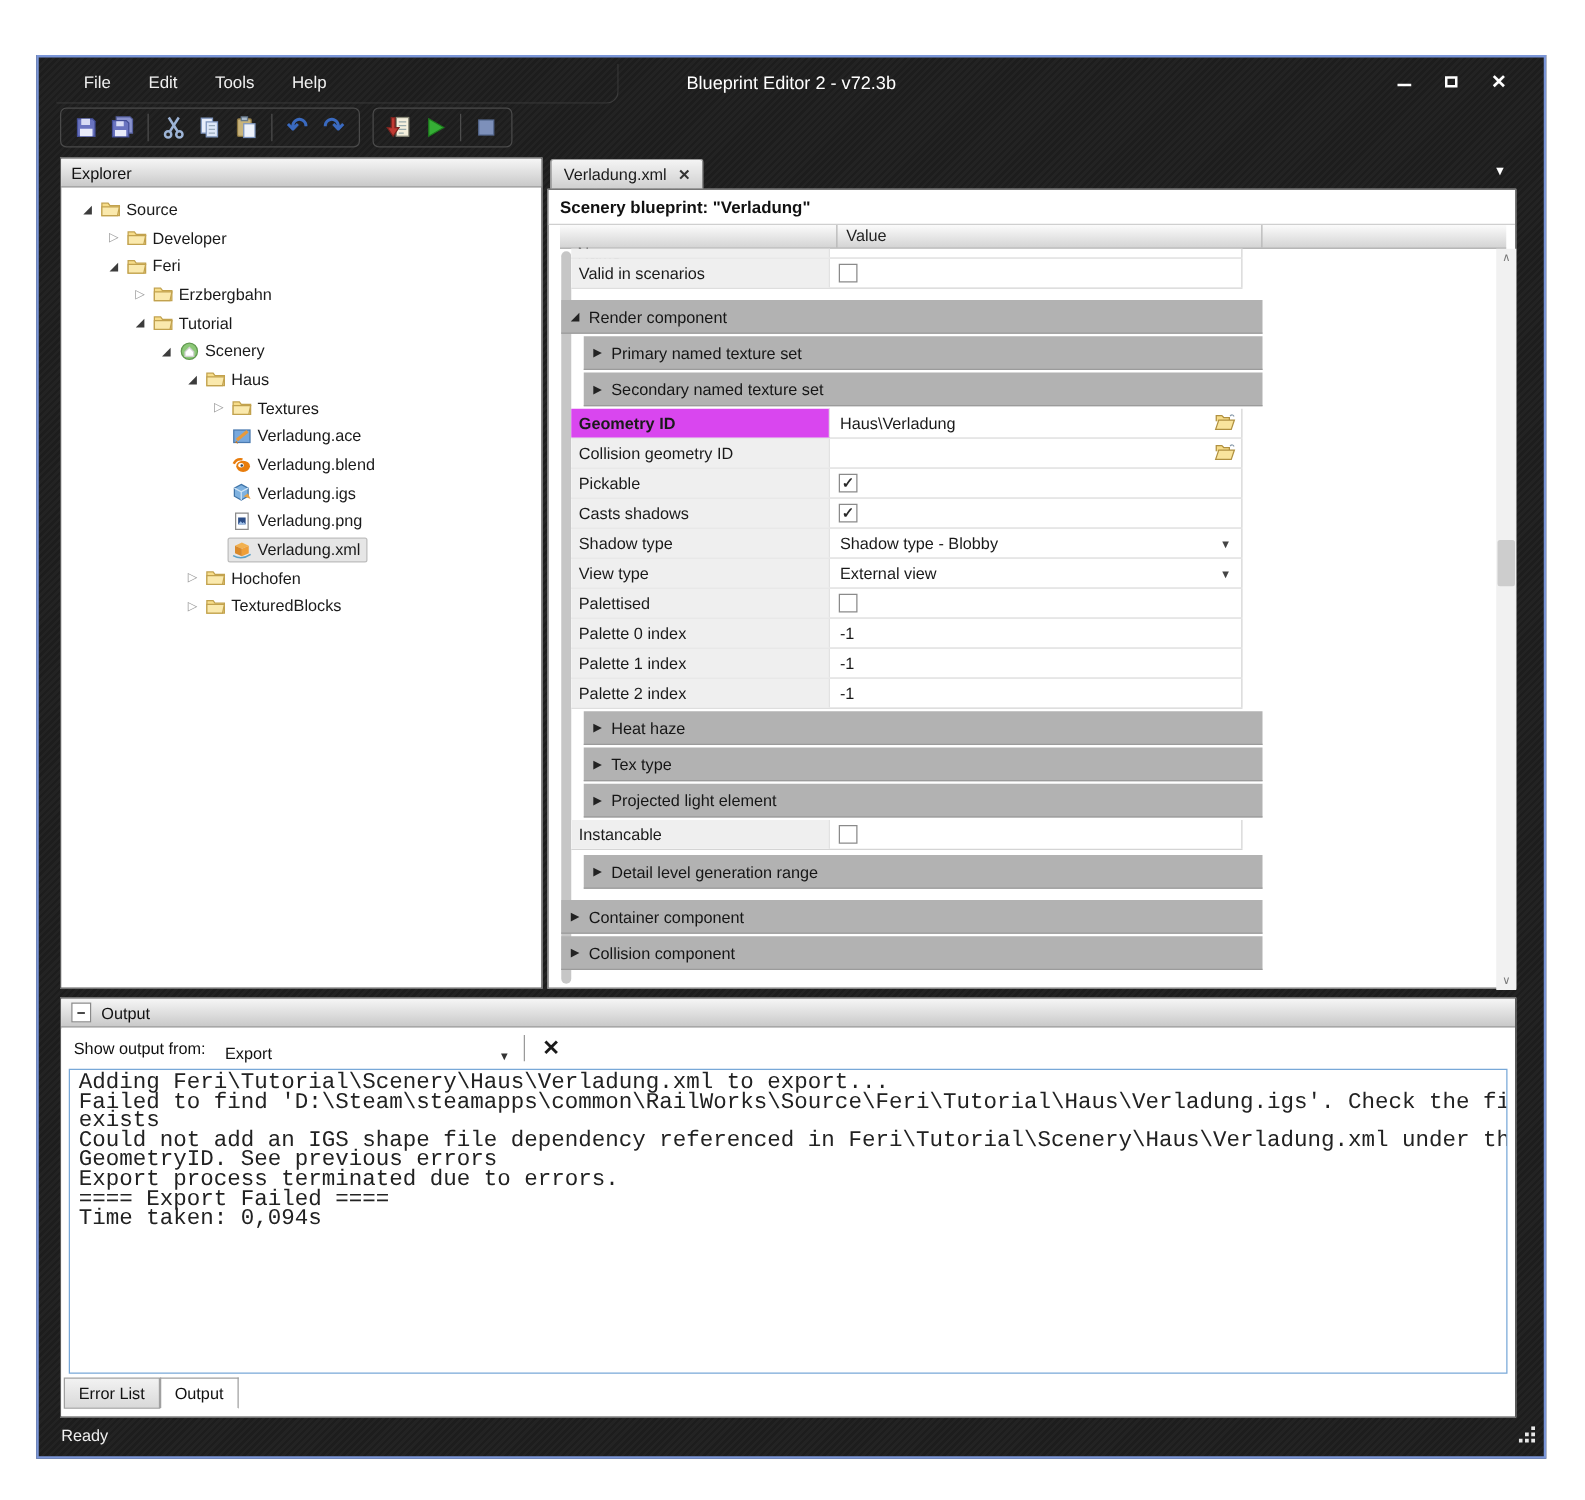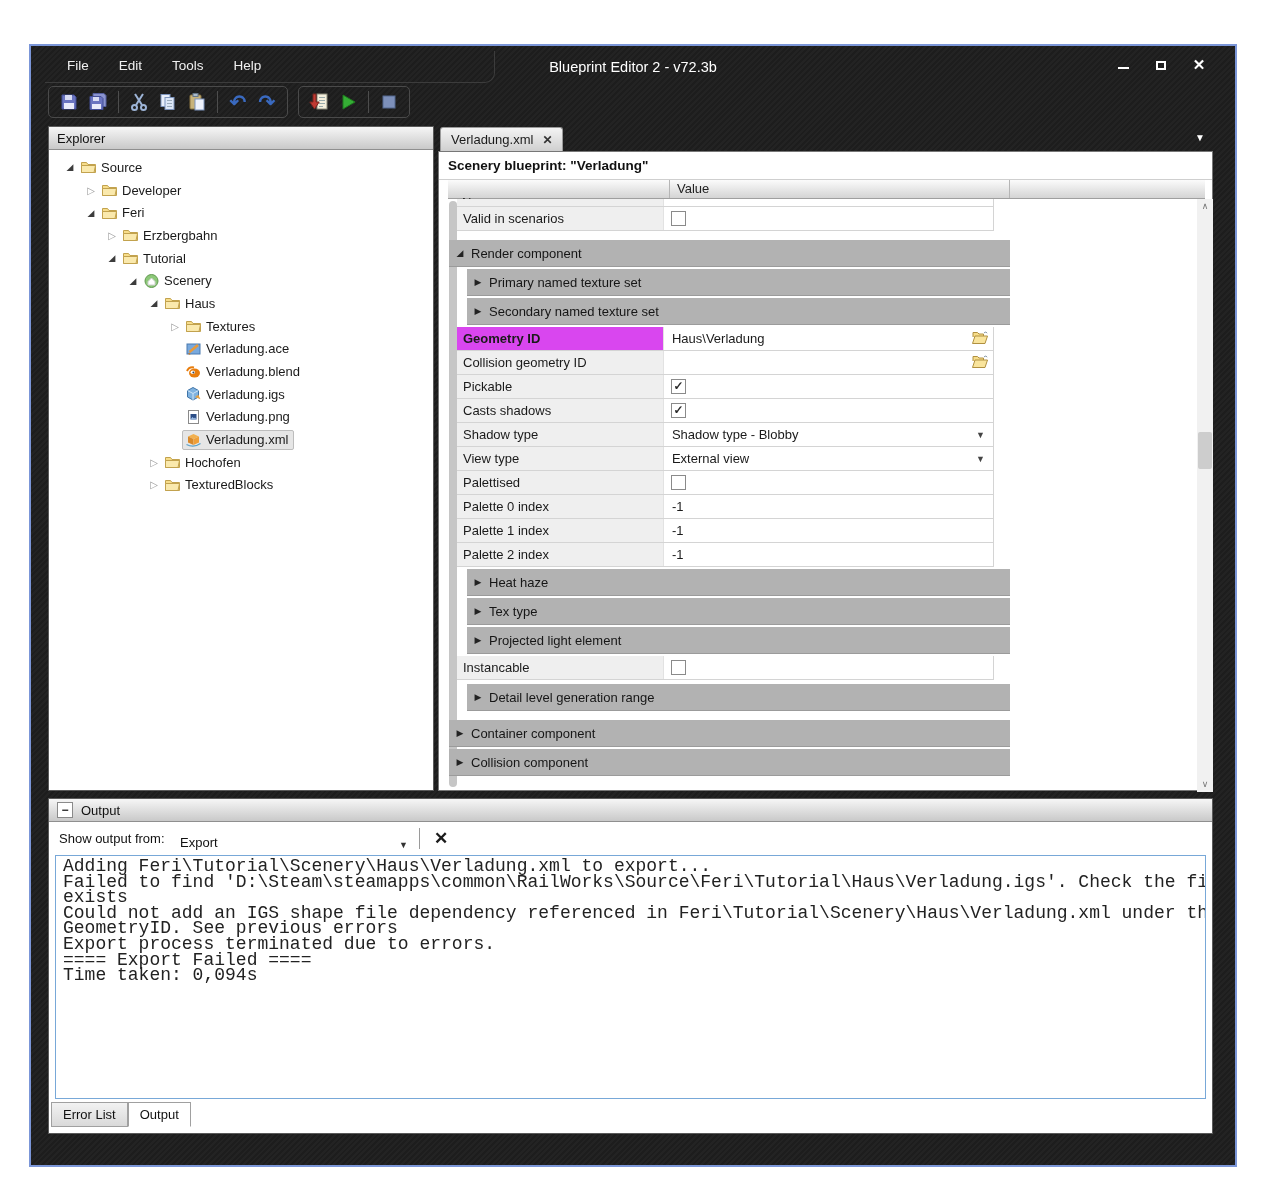--- a/index.html
+++ b/index.html
@@ -634,15 +634,28 @@
 Export process terminated due to errors.
 ==== Export Failed ====
 Time taken: 0,094s</pre>
         <div class="btabs">
             <span class="btab">Error List</span>
             <span class="btab active">Output</span>
           </div>
       </div>
     </div>
 
+    <div class="statusbar">
+      <span class="status-text">Ready</span>
+      <span class="grip"><svg width="14" height="14">
+            <g fill="#e8e8e8">
+              <rect x="10" y="0" width="3" height="3"></rect>
+              <rect x="10" y="5" width="3" height="3"></rect>
+              <rect x="10" y="10" width="3" height="3"></rect>
+              <rect x="5" y="5" width="3" height="3"></rect>
+              <rect x="5" y="10" width="3" height="3"></rect>
+              <rect x="0" y="10" width="3" height="3"></rect>
+            </g>
+          </svg></span>
+    </div>
 
   </div>
 </div>
 
 </body></html>

